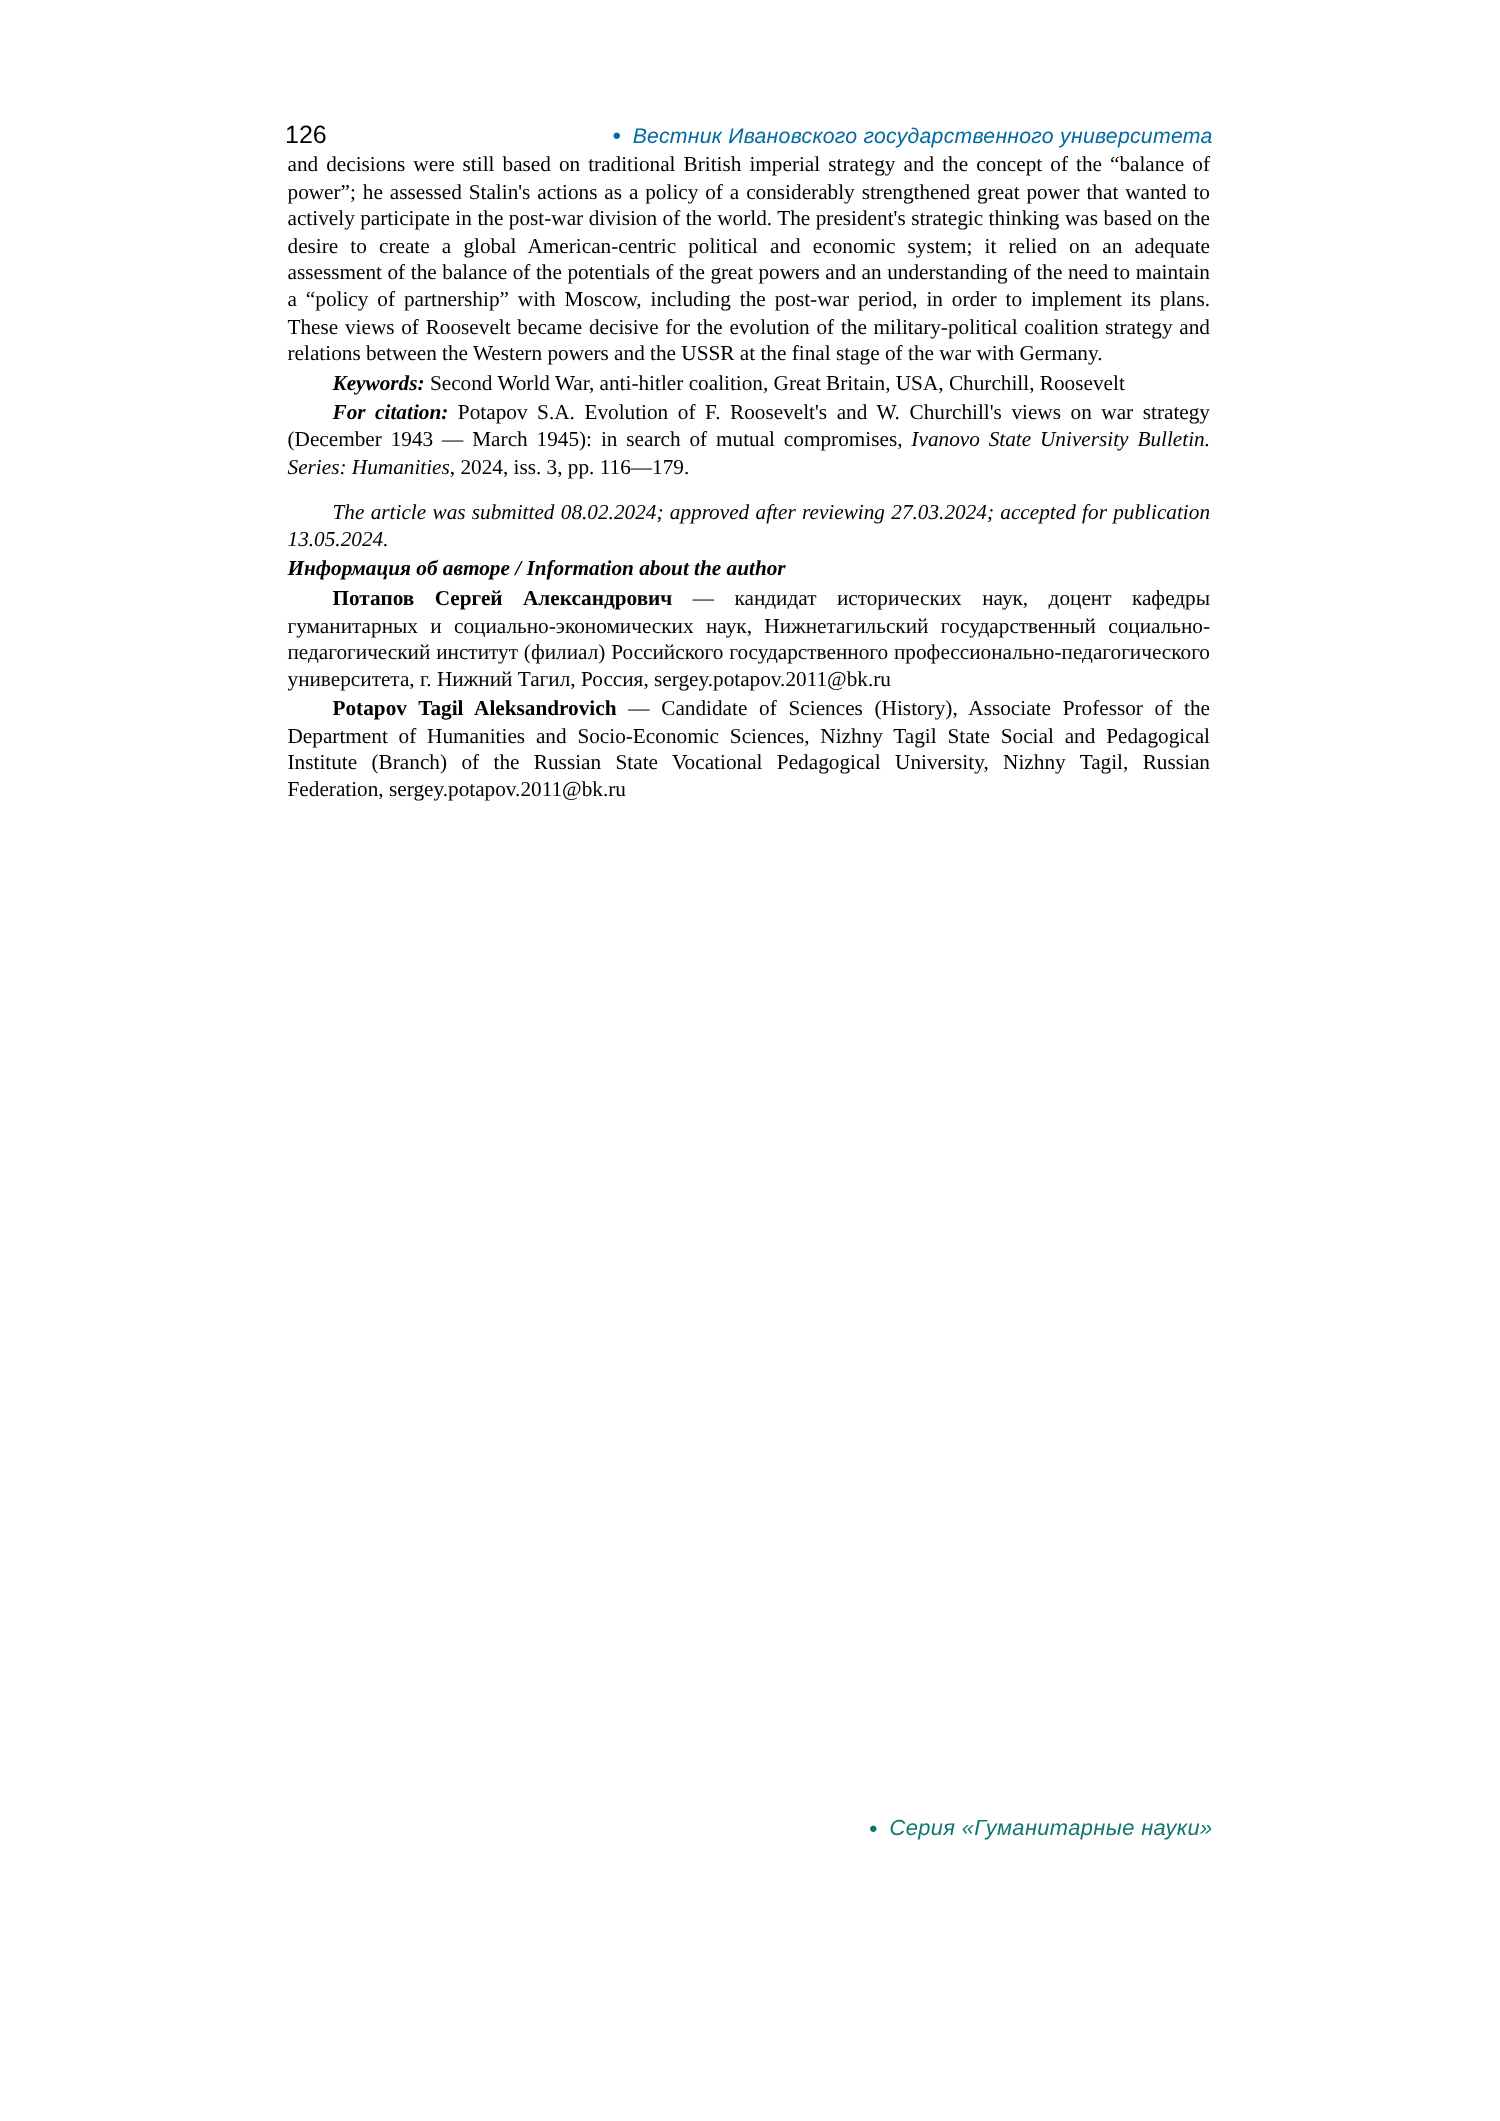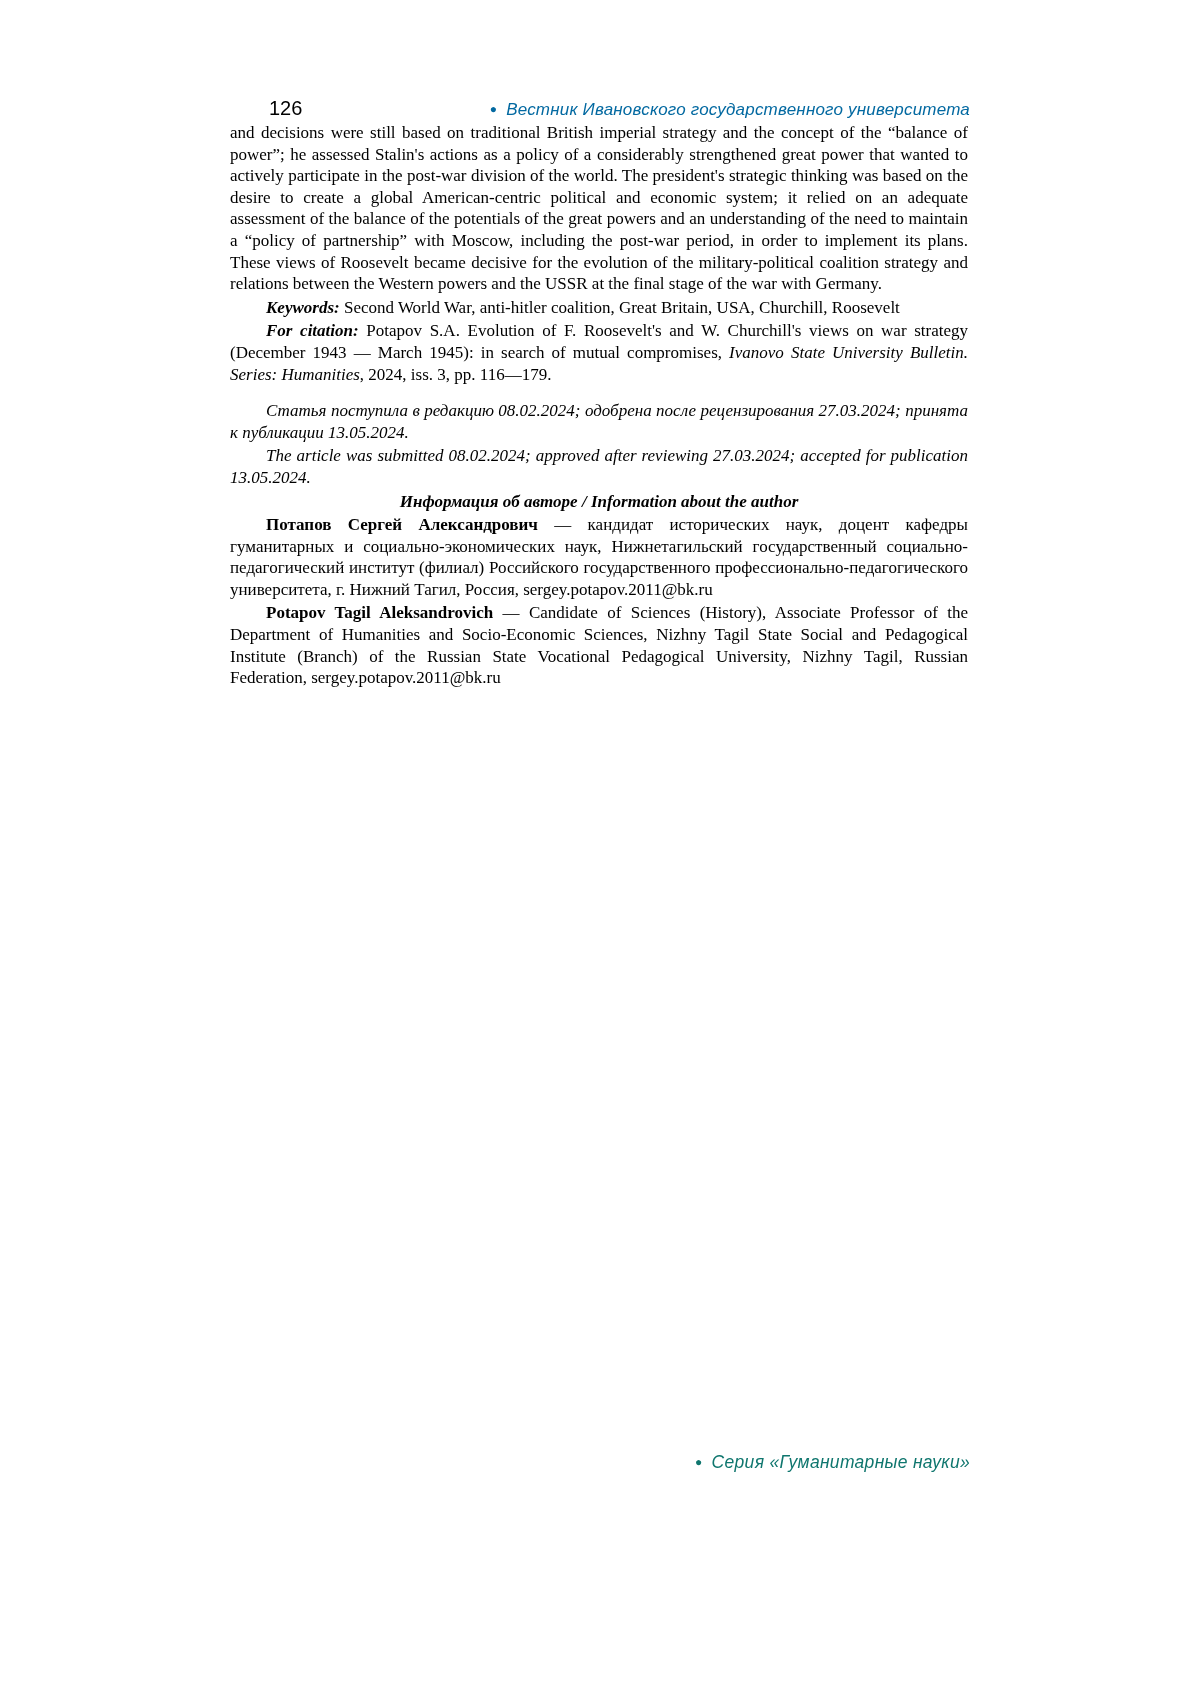--- a/index.html
+++ b/index.html
@@ -18,21 +18,21 @@
     width:742px;
   }
   
   .pg-header {
     display:flex;
     justify-content:space-between;
     align-items:baseline;
     padding-top:97px;
     font-family:"Liberation Sans", sans-serif;
   }
-  .pg-num { font-size:20px; line-height:22px;margin-left:41px; }
+  .pg-num { font-size:20px; line-height:22px; }
   .running-title {
     font-size:17px;
     font-style:italic;
     color:#0369a1;
     letter-spacing:0.2px;
   }
   .bullet {
     font-style:normal;
     font-size:12px;
     margin-right:9px;
@@ -47,21 +47,21 @@
     text-align:justify;
   }
   .body-text p { margin:2px; }
   .indent { text-indent:36px; }
   .abstract-cont { margin-top:33px; }
   .keywords-par { margin-top:11px; }
   .citation-par { margin-top:14px; }
   .submission-block { margin-top:15px; font-style:italic; }
   .section-heading {
     margin-top:67px;
-    text-align:center;
+    text-align:left;
     font-weight:700;
     font-style:italic;
   }
   .author-ru { margin-top:14px; }
   .author-en { margin-top:19px; }
   .b  { font-weight:700; }
   .i  { font-style:italic; }
   .bi { font-weight:700; font-style:italic; }
   
   .pg-footer {
@@ -88,21 +88,20 @@
 
     <div class="body-text">
 
       <p class="abstract-cont">and decisions were still based on traditional British imperial strategy and the concept of the “balance of power”; he assessed Stalin's actions as a policy of a considerably strengthened great power that wanted to actively participate in the post-war division of the world. The president's strategic thinking was based on the desire to create a global American-centric political and economic system; it relied on an adequate assessment of the balance of the potentials of the great powers and an understanding of the need to maintain a “policy of partnership” with Moscow, including the post-war period, in order to implement its plans. These views of Roosevelt became decisive for the evolution of the military-political coalition strategy and relations between the Western powers and the USSR at the final stage of the war with Germany.</p>
 
       <p class="indent keywords-par"><span class="bi">Keywords: </span><span>Second World War, anti-hitler coalition, Great Britain, USA, Churchill, Roosevelt</span></p>
 
       <p class="indent citation-par"><span class="bi">For citation: </span><span>Potapov S.A. Evolution of F. Roosevelt's and W. Churchill's views on war strategy (December 1943 — March 1945): in search of mutual compromises, </span><span class="i">Ivanovo State University Bulletin. Series: Humanities</span><span>, 2024, iss. 3, pp. 116—179.</span></p>
 
       <div class="submission-block">
-        <p class="indent">Статья поступила в редакцию 08.02.2024; одобрена после рецензирования 27.03.2024; принята к публикации 13.05.2024.</p>
         <p class="indent">The article was submitted 08.02.2024; approved after reviewing 27.03.2024; accepted for publication 13.05.2024.</p>
       </div>
 
       <p class="section-heading">Информация об авторе / Information about the author</p>
 
       <p class="indent author-ru"><span class="b">Потапов Сергей Александрович</span><span> — кандидат исторических наук, доцент кафедры гуманитарных и социально-экономических наук, Нижнетагильский государственный социально-педагогический институт (филиал) Российского государственного профессионально-педагогического университета, г. Нижний Тагил, Россия, sergey.potapov.2011@bk.ru</span></p>
 
       <p class="indent author-en"><span class="b">Potapov Tagil Aleksandrovich</span><span> — Candidate of Sciences (History), Associate Professor of the Department of Humanities and Socio-Economic Sciences, Nizhny Tagil State Social and Pedagogical Institute (Branch) of the Russian State Vocational Pedagogical University, Nizhny Tagil, Russian Federation, sergey.potapov.2011@bk.ru</span></p>
 
     </div>

